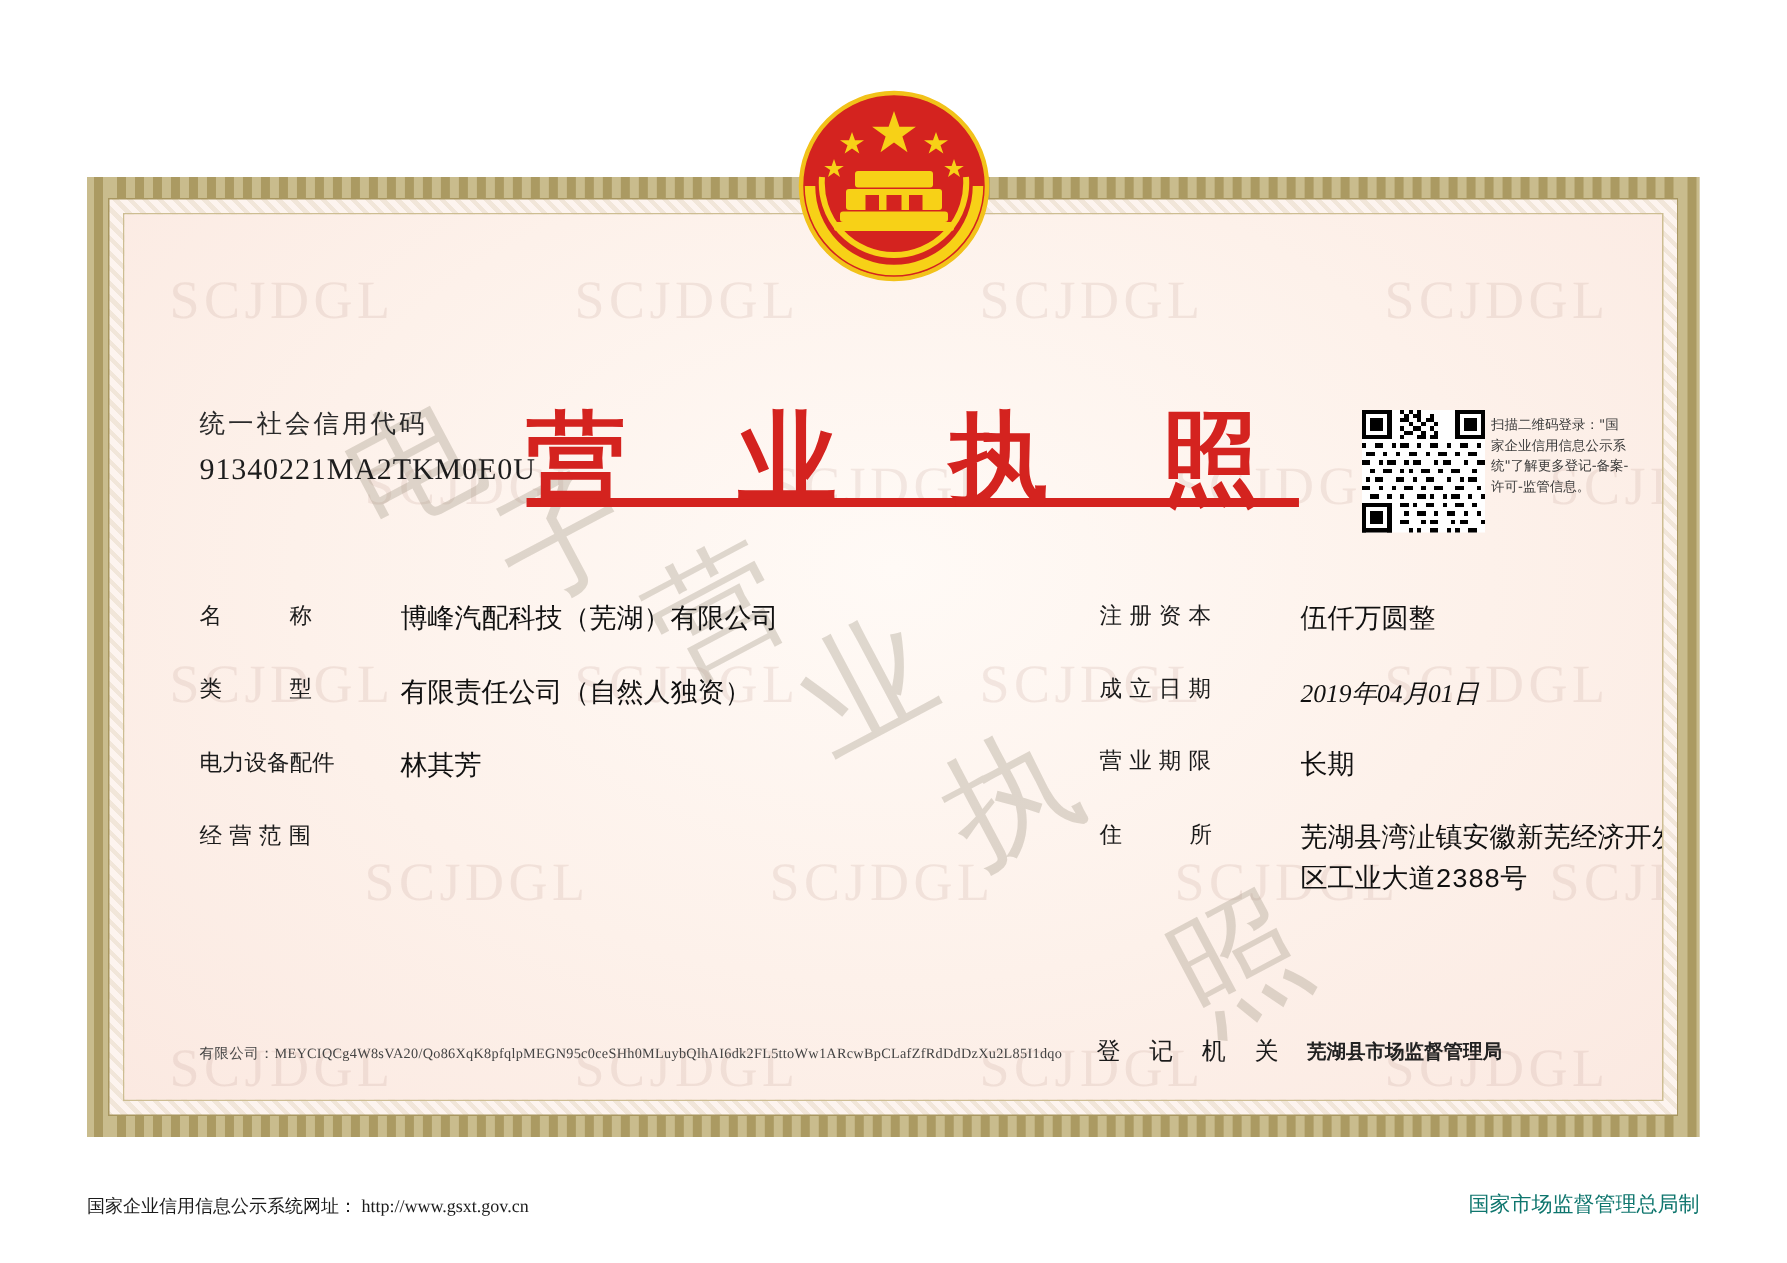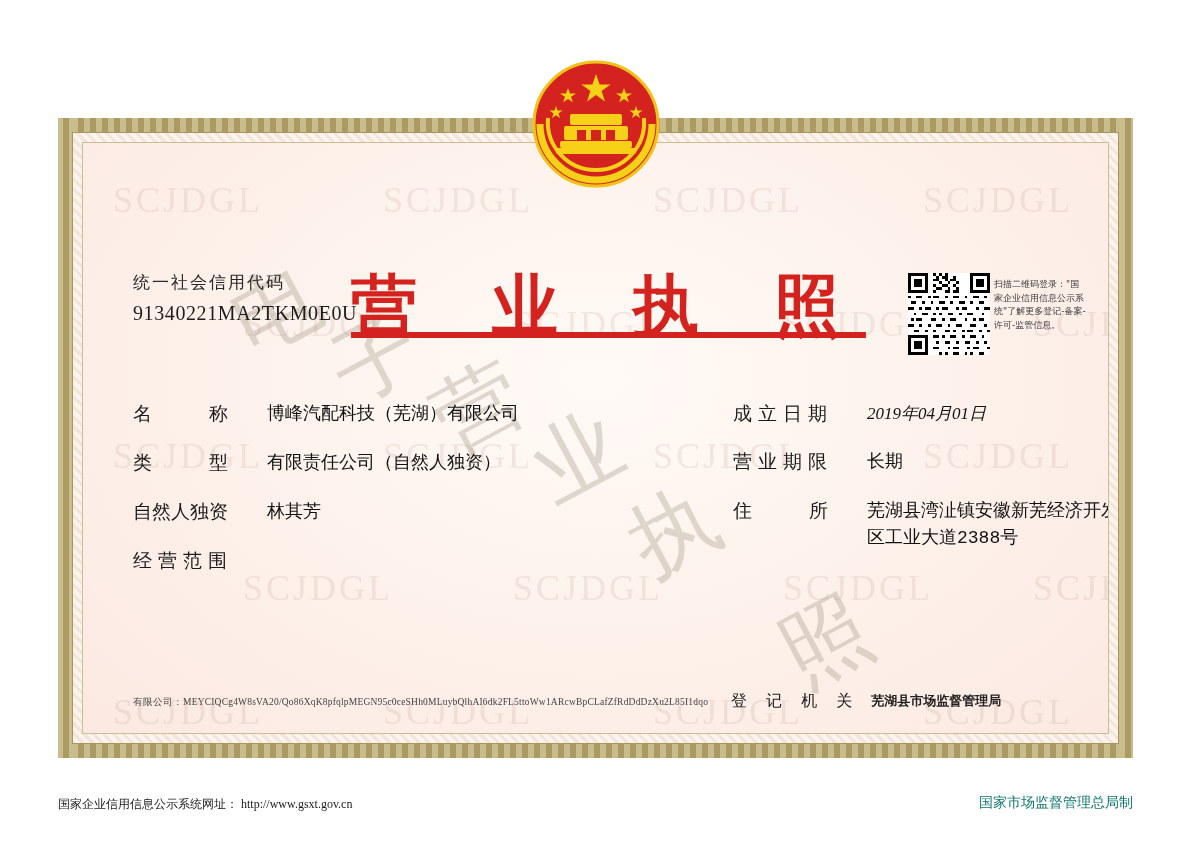--- a/index.html
+++ b/index.html
@@ -185,21 +185,21 @@
     top: 0;
     width: 400px;
   }
   .row {
     display: flex;
     align-items: flex-start;
     margin-bottom: 22px;
   }
   .lbl {
     font-family: "DejaVu Sans", sans-serif;
-    font-size: 19px;
+    font-size: 15px;
     color: #1b1b1b;
     width: 126px;
     flex: 0 0 126px;
     display: flex;
     justify-content: space-between;
     letter-spacing: 0;
   }
   .val {
     font-family: Liberation Mono, monospace;
     font-size: 18px;
@@ -491,29 +491,33 @@
         <div class="col-left">
           <div class="row">
             <div class="lbl">名　　　称</div>
             <div class="val">博峰汽配科技（芜湖）有限公司</div>
           </div>
           <div class="row">
             <div class="lbl">类　　　型</div>
             <div class="val">有限责任公司（自然人独资）</div>
           </div>
           <div class="row">
-            <div class="lbl">自然人独资</div>
+            <div class="lbl">电力设备配件</div>
             <div class="val">林其芳</div>
           </div>
           <div class="row">
             <div class="lbl">经 营 范 围</div>
           </div>
         </div>
 
         <div class="col-right">
+          <div class="row">
+            <div class="lbl">注 册 资 本</div>
+            <div class="val">伍仟万圆整</div>
+          </div>
           <div class="row">
             <div class="lbl">成 立 日 期</div>
             <div class="val reg">2019年04月01日</div>
           </div>
           <div class="row">
             <div class="lbl">营 业 期 限</div>
             <div class="val">长期</div>
           </div>
           <div class="row">
             <div class="lbl">住　　　所</div>

